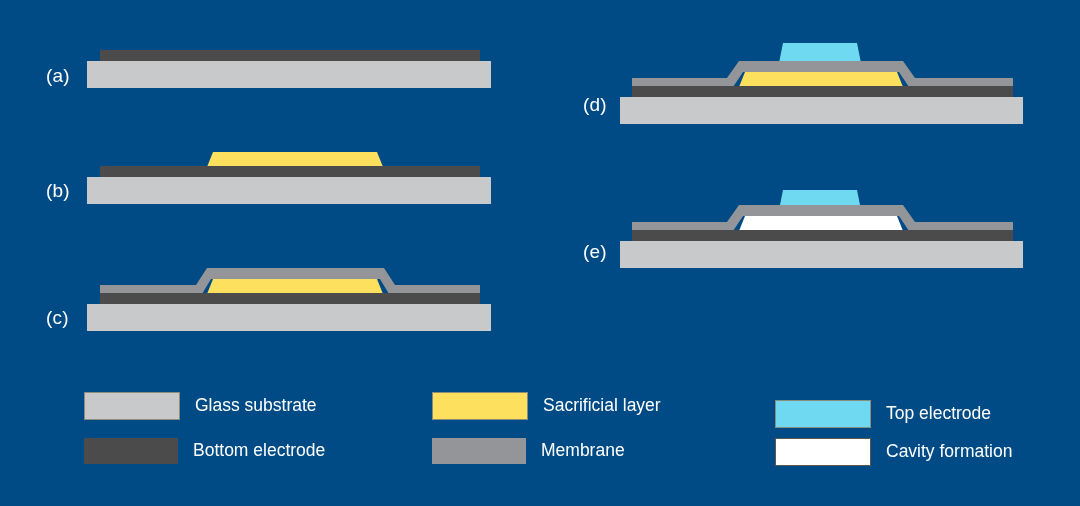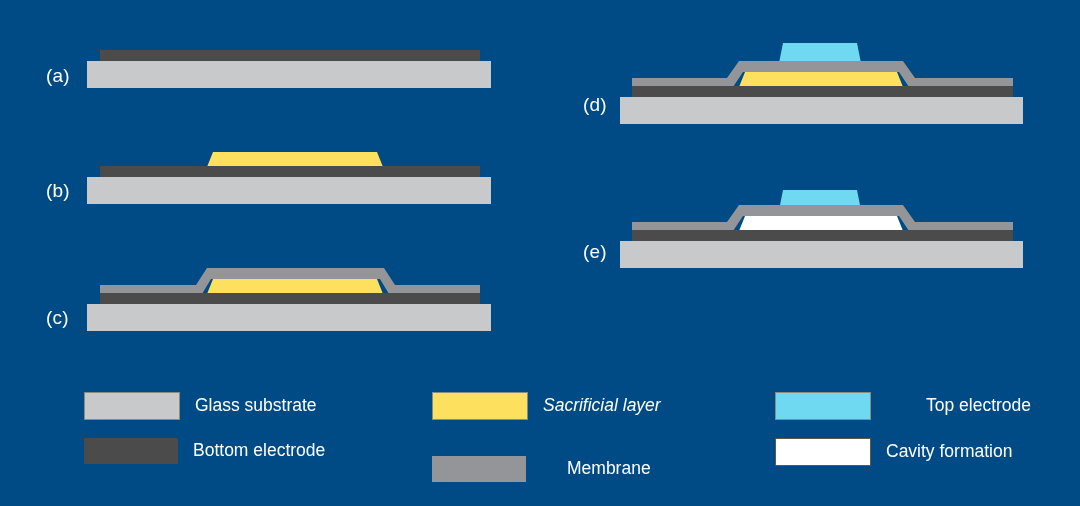--- a/index.html
+++ b/index.html
@@ -107,31 +107,31 @@
   <div class="legend-row" style="left:84px; top:392px;">
     <div class="legend-swatch" style="background:#C8C9CA; border:1px solid #8C8C7A;"></div>
     <div class="legend-text">Glass substrate</div>
   </div>
 
   <div class="legend-row" style="left:84px; top:438px;">
     <div class="legend-swatch" style="background:#4B4B4B;"></div>
     <div class="legend-text">Bottom electrode</div>
   </div>
 
-  <div class="legend-row" style="left:432px; top:392px;font-style:italic;">
+  <div class="legend-row" style="left:432px; top:392px;">
     <div class="legend-swatch" style="background:#FCE05E; border:1px solid #8C8C7A;"></div>
     <div class="legend-text">Sacrificial layer</div>
   </div>
 
-  <div class="legend-row" style="left:432px; top:456px;gap:26px;">
+  <div class="legend-row" style="left:432px; top:438px;">
     <div class="legend-swatch" style="background:#939598;"></div>
     <div class="legend-text">Membrane</div>
   </div>
 
-  <div class="legend-row" style="left:775px; top:392px;gap:40px;">
+  <div class="legend-row" style="left:775px; top:400px;">
     <div class="legend-swatch" style="background:#6FD9F2; border:1px solid #8C8C7A;"></div>
     <div class="legend-text">Top electrode</div>
   </div>
 
   <div class="legend-row" style="left:775px; top:438px;text-align:right;">
     <div class="legend-swatch" style="background:#FFFFFF; border:1px solid #5A5A4A;"></div>
     <div class="legend-text">Cavity formation</div>
   </div>
 
 </div>

